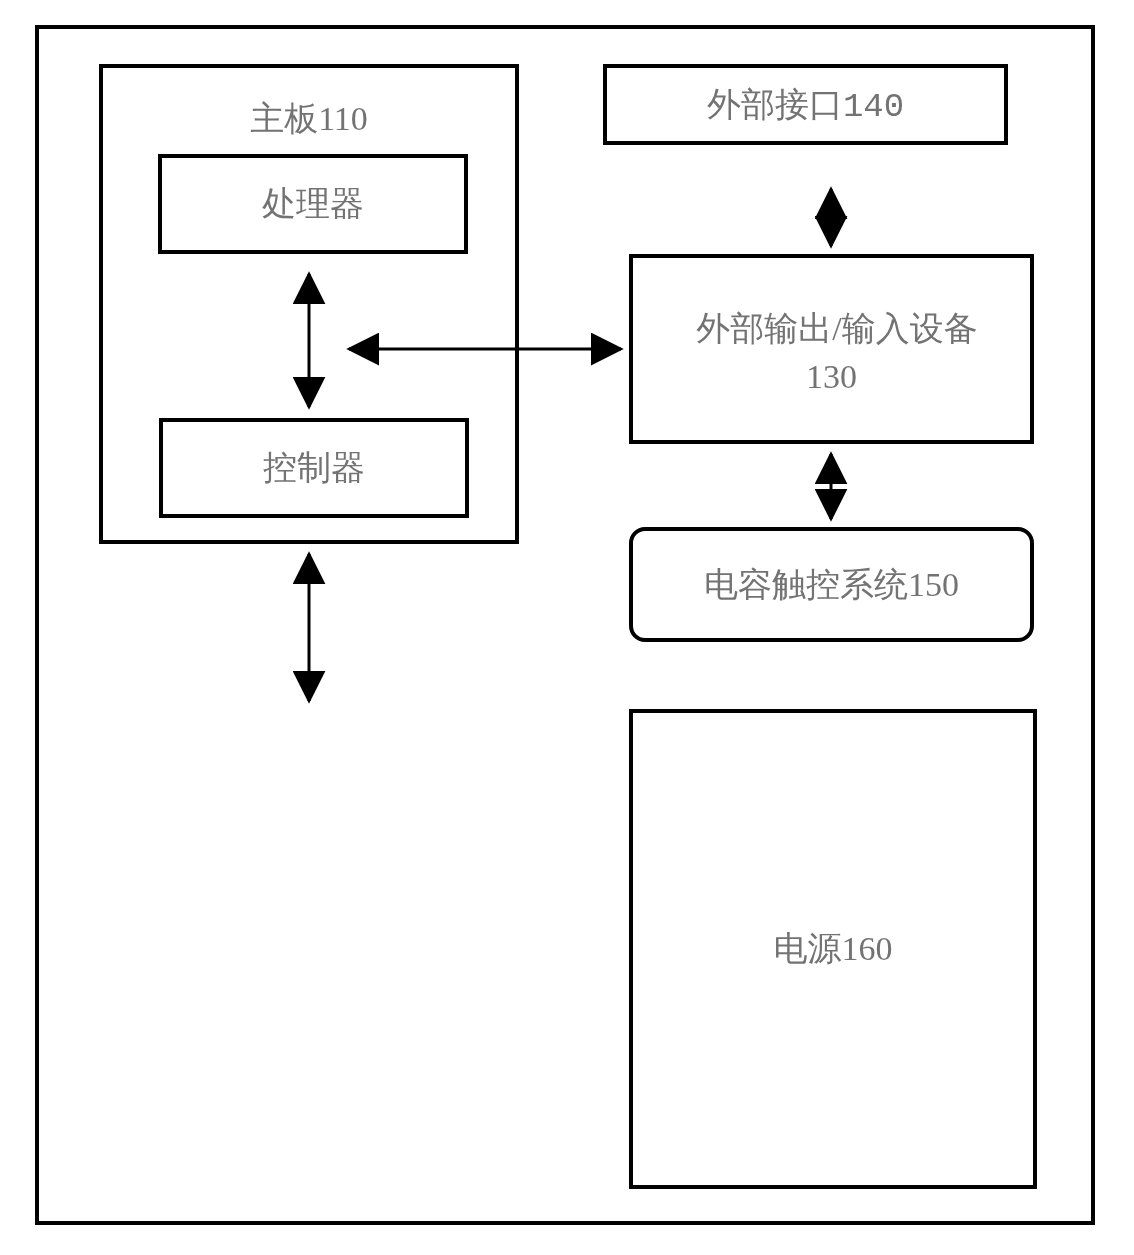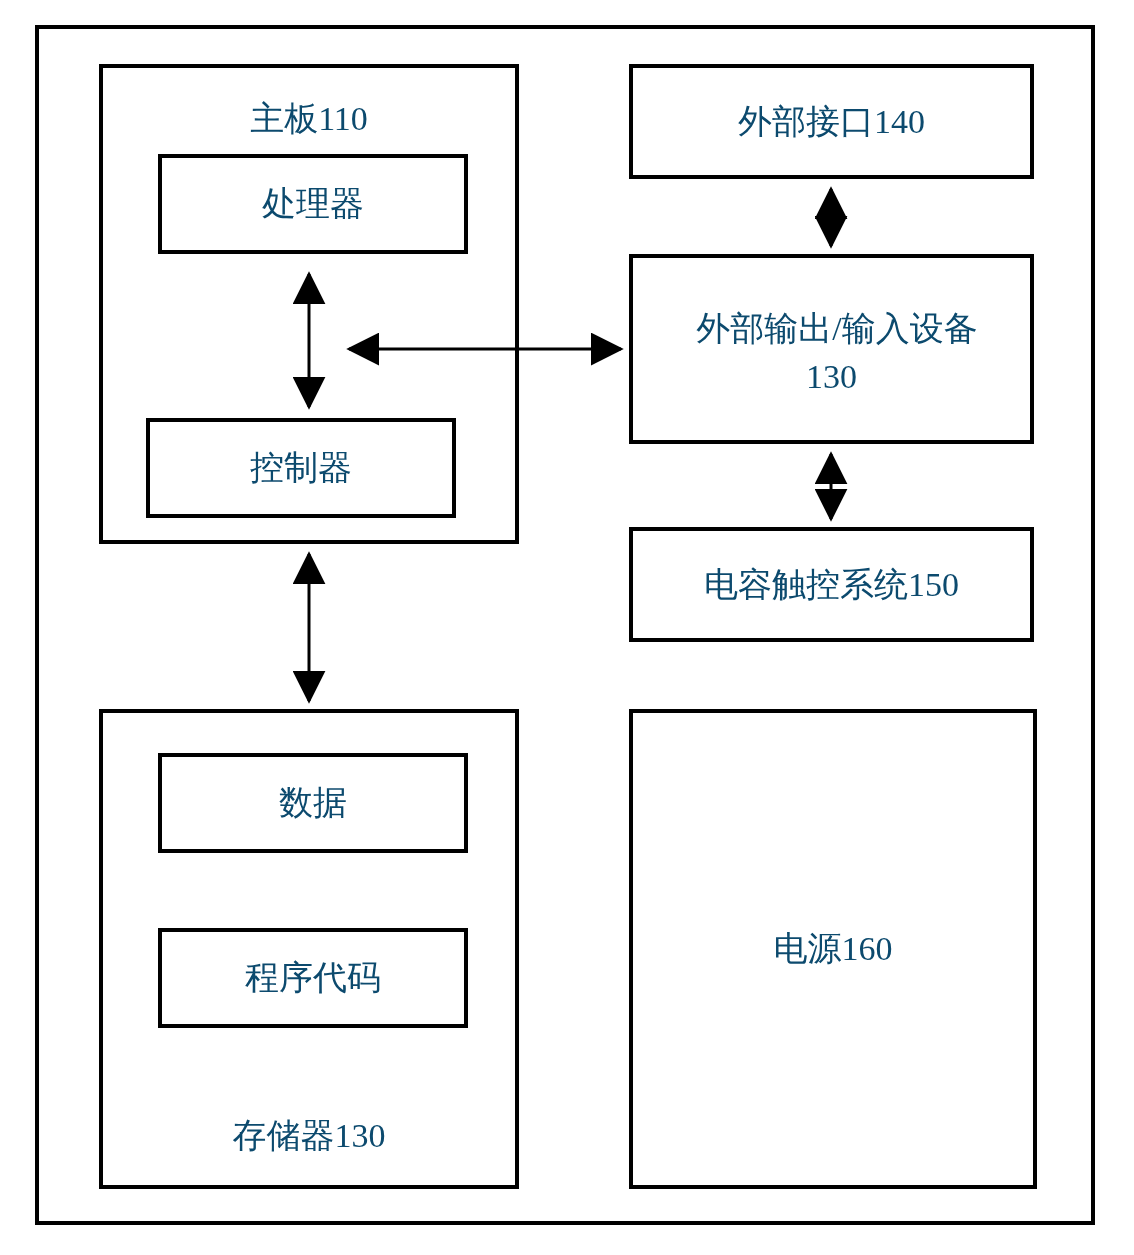--- a/index.html
+++ b/index.html
@@ -25,21 +25,21 @@
   }
   .box {
     position: absolute;
     border: 4px solid #000;
     box-sizing: border-box;
     background: #fff;
   }
   .label {
     position: absolute;
     font-size: 34px;
-    color: #0c4a6e;
+    color: #737373;
     white-space: nowrap;
     text-align: center;
   }
   .label.center-h {
     left: 0;
     right: 0;
   }
   .cell {
     display: flex;
     align-items: center;
@@ -57,47 +57,38 @@
 <div class="stage">
   <div class="outer">
 
     <div class="box" style="left:60px; top:35px; width:420px; height:480px;">
       <div class="label center-h" style="top:28px;">主板110</div>
 
       <div class="box cell" style="left:55px; top:86px; width:310px; height:100px;">
         <span class="label" style="position:static;">处理器</span>
       </div>
 
-      <div class="box cell" style="left:43px; top:350px; width:310px; height:100px;">
+      <div class="box cell" style="left:56px; top:350px; width:310px; height:100px;">
         <span class="label" style="position:static;">控制器</span>
       </div>
     </div>
 
-    <div class="box cell" style="left:590px; top:35px; width:405px; height:115px;">
+    <div class="box cell" style="left:564px; top:35px; width:405px; height:81px;font-family:Liberation Mono, monospace;">
       <span class="label" style="position:static;">外部接口140</span>
     </div>
 
     <div class="box" style="left:590px; top:225px; width:405px; height:190px;">
       <div class="label center-h" style="top:48px;margin-left:11px;">外部输出/输入设备</div>
       <div class="label center-h" style="top:100px;">130</div>
     </div>
 
-    <div class="box cell" style="left:590px; top:498px; width:405px; height:115px;">
+    <div class="box cell" style="left:590px; top:498px; width:405px; height:115px;border-radius:16px;">
       <span class="label" style="position:static;">电容触控系统150</span>
     </div>
 
-    <div class="box" style="left:60px; top:680px; width:420px; height:480px;">
-      <div class="box cell" style="left:55px; top:40px; width:310px; height:100px;">
-        <span class="label" style="position:static;">数据</span>
-      </div>
-      <div class="box cell" style="left:55px; top:215px; width:310px; height:100px;">
-        <span class="label" style="position:static;">程序代码</span>
-      </div>
-      <div class="label center-h" style="top:400px;">存储器130</div>
-    </div>
 
     <div class="box cell" style="left:590px; top:680px; width:408px; height:480px;">
       <span class="label" style="position:static;">电源160</span>
     </div>
 
     <svg class="connector" style="left:0; top:0; width:1056px; height:1196px;">
       <defs>
         <marker id="ah" viewBox="0 0 12 12" refX="11" refY="6" markerWidth="11" markerHeight="11" orient="auto-start-reverse">
           <path d="M0,0 L12,6 L0,12 Z" fill="#000"></path>
         </marker>

